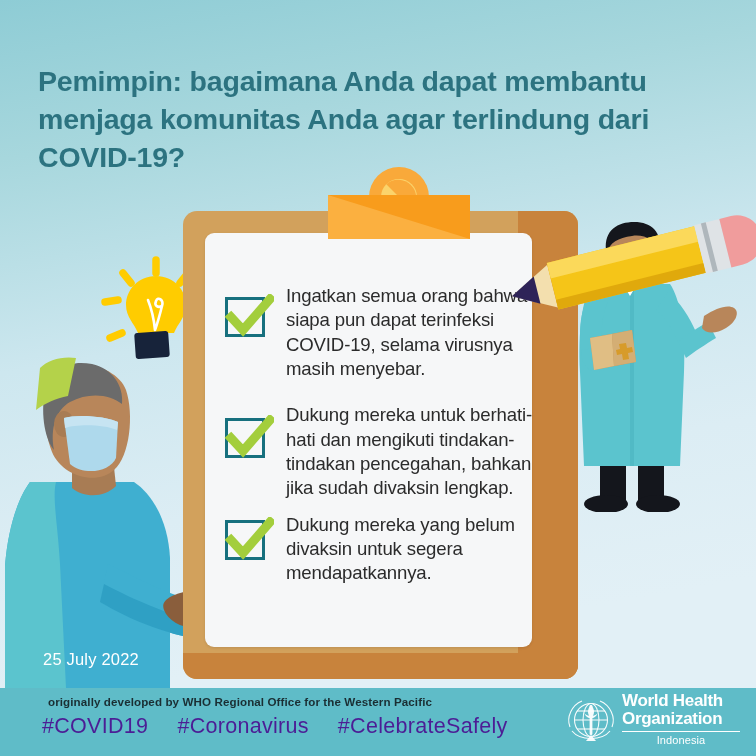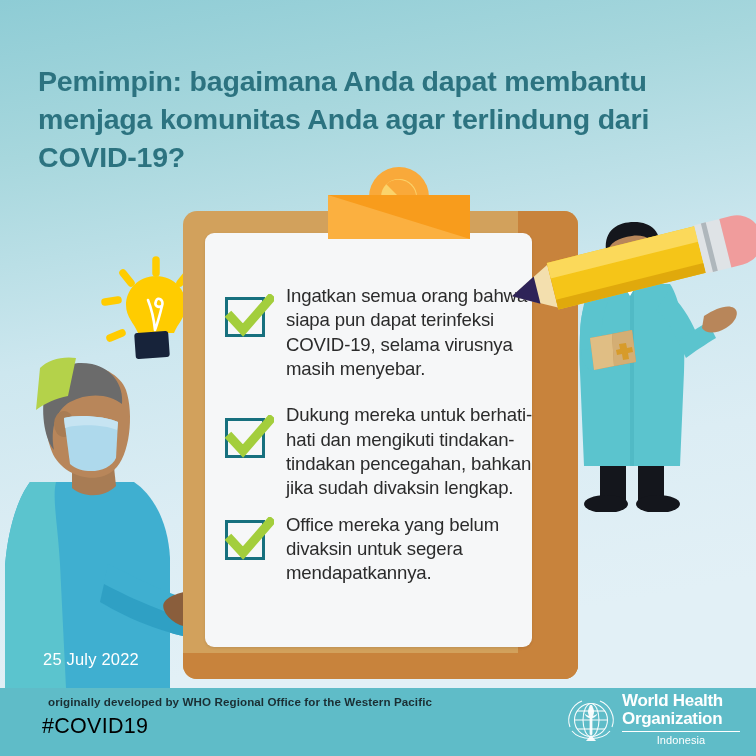--- a/index.html
+++ b/index.html
@@ -122,21 +122,21 @@
     position:absolute;
     left:48px; top:7px;
     color:#1A2E33;
     font-size:11.6px;
     font-weight:600;
     letter-spacing:0.1px;
   }
   #hashtags {
     position:absolute;
     left:42px; top:26px;
-    color:#000000;
+    color:#4c1d95;
     font-size:21.5px;
     letter-spacing:0.3px;
     display:flex;
     gap:29px;
   }
   #who-logo {
     position:absolute;
     right:16px; top:4px;
     display:flex;
     align-items:flex-end;
@@ -235,21 +235,21 @@
       <div class="check-text">Dukung mereka untuk berhati-hati dan mengikuti tindakan-tindakan pencegahan, bahkan jika sudah divaksin lengkap.</div>
     </div>
 
     <div class="check-row row-3">
       <div class="checkbox">
         <div class="bx"></div>
         <svg width="52" height="46" viewBox="0 0 52 46">
           <path d="M9 23 L21 36 L48 5" stroke="#A3CE3C" stroke-width="9" fill="none" stroke-linecap="square" stroke-linejoin="miter"></path>
         </svg>
       </div>
-      <div class="check-text">Office mereka yang belum divaksin untuk segera mendapatkannya.</div>
+      <div class="check-text">Dukung mereka yang belum divaksin untuk segera mendapatkannya.</div>
     </div>
 
   </div>
 
   <svg id="leader" viewBox="0 0 205 290">
 
     <rect x="44" y="238" width="26" height="42" fill="#14161C"></rect>
     <rect x="82" y="238" width="26" height="42" fill="#14161C"></rect>
     <ellipse cx="50" cy="282" rx="22" ry="9" fill="#14161C"></ellipse>
     <ellipse cx="102" cy="282" rx="22" ry="9" fill="#14161C"></ellipse>
@@ -294,20 +294,22 @@
       <path d="M224 27 L236 27 A25 25 0 0 1 236 77 L224 77 Z" fill="#F09C9C"></path>
     </g>
   </svg>
 
   <div id="date">25 July 2022</div>
 
   <div id="footer">
     <div id="credit">originally developed by WHO Regional Office for the Western Pacific</div>
     <div id="hashtags">
       <span>#COVID19</span>
+      <span>#Coronavirus</span>
+      <span>#CelebrateSafely</span>
     </div>
 
     <div id="who-logo">
       <svg width="58" height="52" viewBox="0 0 58 52">
         <g stroke="#FFFFFF" stroke-width="1.1" fill="none" opacity="0.95">
           <circle cx="29" cy="25" r="16.5"></circle>
           <ellipse cx="29" cy="25" rx="8" ry="16.5"></ellipse>
           <line x1="12.5" y1="25" x2="45.5" y2="25"></line>
           <line x1="15" y1="16" x2="43" y2="16"></line>
           <line x1="15" y1="34" x2="43" y2="34"></line>

